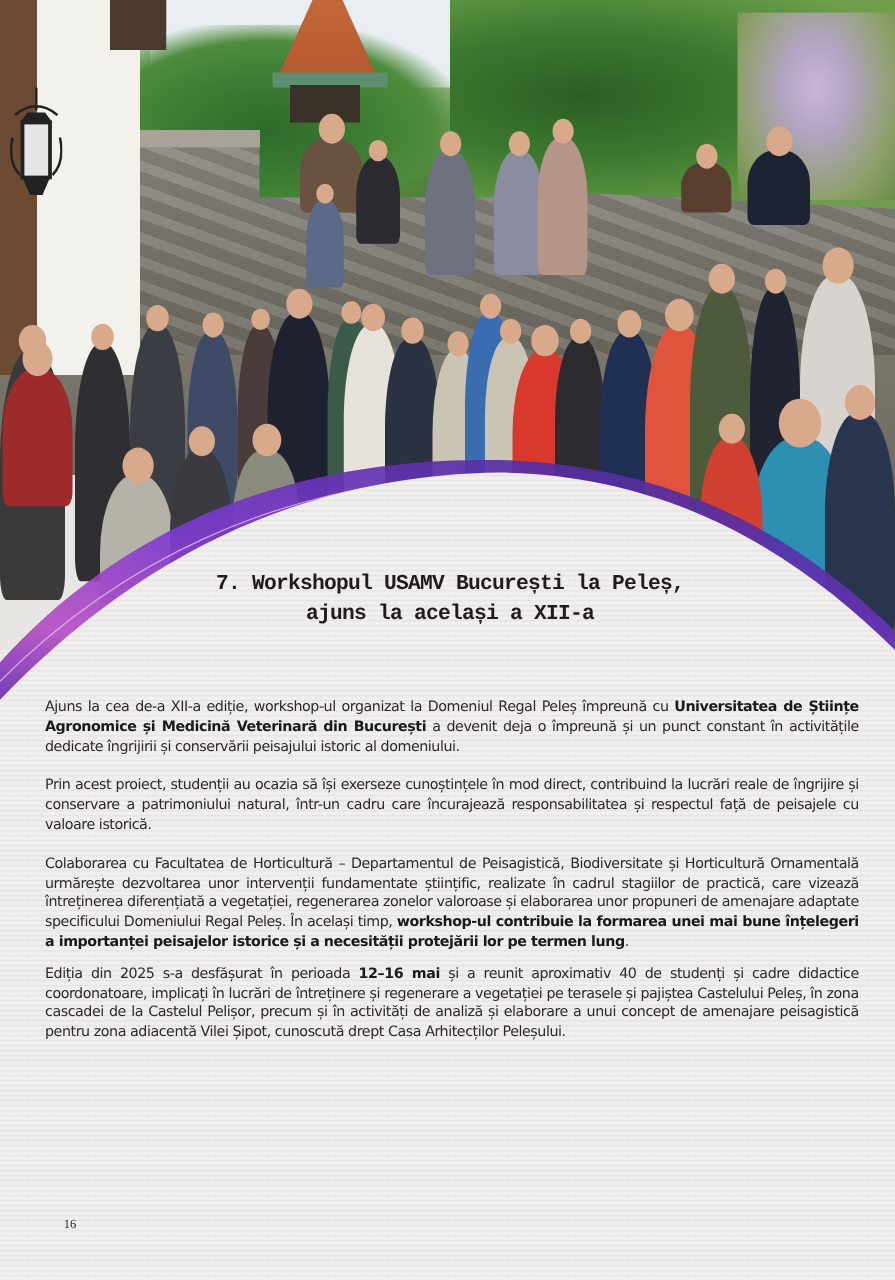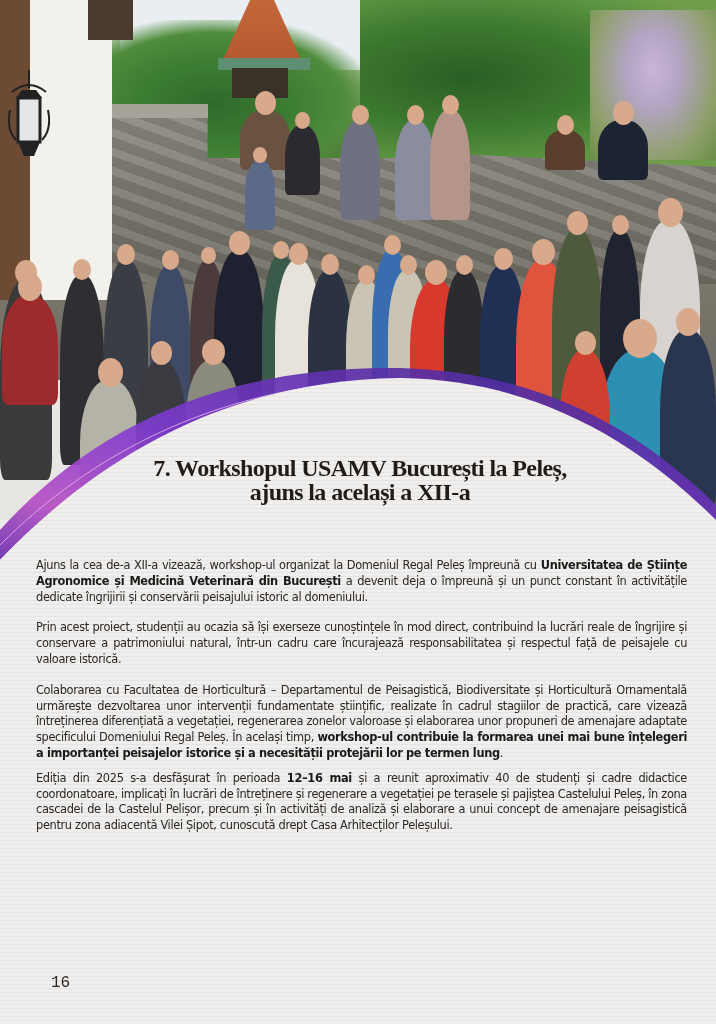--- a/index.html
+++ b/index.html
@@ -44,35 +44,35 @@
   .wall-cap { position:absolute; left:96px; top:104px; width:112px; height:14px; background:#a7a399; }
   .ground { position:absolute; left:0; top:380px; width:200px; height:140px; background:#e7e6e2; }
   .crowd { position:absolute; left:0; top:90px; width:716px; height:430px; }
   .person { position:absolute; border-radius: 45% 45% 10% 10%; }
   .head { position:absolute; border-radius:50%; background:#d8a98a; }
   
   .arc-svg { position:absolute; left:0; top:0; width:716px; height:1024px; }
   
   .title {
     position:absolute; left:110px; top:456px; width:500px; text-align:center;
-    font-family: Liberation Serif, serif; font-weight:bold; color:#1f1c1a;
-    font-size:24px; line-height:24px; letter-spacing:-0.6px;
+    font-family: Liberation Mono, monospace; font-weight:bold; color:#1f1c1a;
+    font-size:17px; line-height:24px; letter-spacing:-0.6px;
   }
   
   .body-text {
     position:absolute; left:36px; top:558px; width:651px;
     font-family: "DejaVu Sans", sans-serif; color:#2b2826;
     font-size:11.4px; line-height:15.8px; text-align:justify; letter-spacing:-0.35px;
   }
   .body-text p { margin:0 0 15px 0; }
   .body-text p.tight { margin-bottom:9px; }
   .body-text b { font-weight:bold; color:#1c1a18; }
   .page-number {
     position:absolute; left:51px; top:974px;
-    font-family: Liberation Mono, monospace; font-size:16px; color:#2b2826;
+    font-family: Liberation Serif, serif; font-size:10px; color:#2b2826;
   }
 </style>
 </head>
 <body>
 
 <div class="page">
 
   <div class="photo">
     <div class="sky"></div>
     <div class="trees-left"></div>
@@ -185,20 +185,20 @@
     <path d="M0 545 C 90 455, 220 382, 400 380" stroke="#e7b9ef" stroke-width="1" fill="none" opacity="0.8"></path>
     <path d="M0 560 C 100 455, 230 380, 400 378 C 540 380, 640 445, 716 520 L 716 1024 L 0 1024 Z" fill="url(#linen)"></path>
   </svg>
 
   <div class="title">
     <div>7. Workshopul USAMV București la Peleș,</div>
     <div>ajuns la același a XII-a</div>
   </div>
 
   <div class="body-text">
-    <p id="para-0"><span>Ajuns la cea de-a XII-a vizează, workshop-ul organizat la Domeniul Regal Peleș împreună cu </span><b>Universitatea de Științe Agronomice și Medicină Veterinară din București</b><span> a devenit deja o împreună și un punct constant în activitățile dedicate îngrijirii și conservării peisajului istoric al domeniului.</span></p>
+    <p id="para-0"><span>Ajuns la cea de-a XII-a ediție, workshop-ul organizat la Domeniul Regal Peleș împreună cu </span><b>Universitatea de Științe Agronomice și Medicină Veterinară din București</b><span> a devenit deja o împreună și un punct constant în activitățile dedicate îngrijirii și conservării peisajului istoric al domeniului.</span></p>
     <p id="para-1"><span>Prin acest proiect, studenții au ocazia să își exerseze cunoștințele în mod direct, contribuind la lucrări reale de îngrijire și conservare a patrimoniului natural, într-un cadru care încurajează responsabilitatea și respectul față de peisajele cu valoare istorică.</span></p>
     <p class="tight" id="para-2"><span>Colaborarea cu Facultatea de Horticultură – Departamentul de Peisagistică, Biodiversitate și Horticultură Ornamentală urmărește dezvoltarea unor intervenții fundamentate științific, realizate în cadrul stagiilor de practică, care vizează întreținerea diferențiată a vegetației, regenerarea zonelor valoroase și elaborarea unor propuneri de amenajare adaptate specificului Domeniului Regal Peleș. În același timp, </span><b>workshop-ul contribuie la formarea unei mai bune înțelegeri a importanței peisajelor istorice și a necesității protejării lor pe termen lung</b><span>.</span></p>
     <p id="para-3"><span>Ediția din 2025 s-a desfășurat în perioada </span><b>12–16 mai</b><span> și a reunit aproximativ 40 de studenți și cadre didactice coordonatoare, implicați în lucrări de întreținere și regenerare a vegetației pe terasele și pajiștea Castelului Peleș, în zona cascadei de la Castelul Pelișor, precum și în activități de analiză și elaborare a unui concept de amenajare peisagistică pentru zona adiacentă Vilei Șipot, cunoscută drept Casa Arhitecților Peleșului.</span></p>
   </div>
 
   <div class="page-number">16</div>
 </div>
 
 </body></html>

